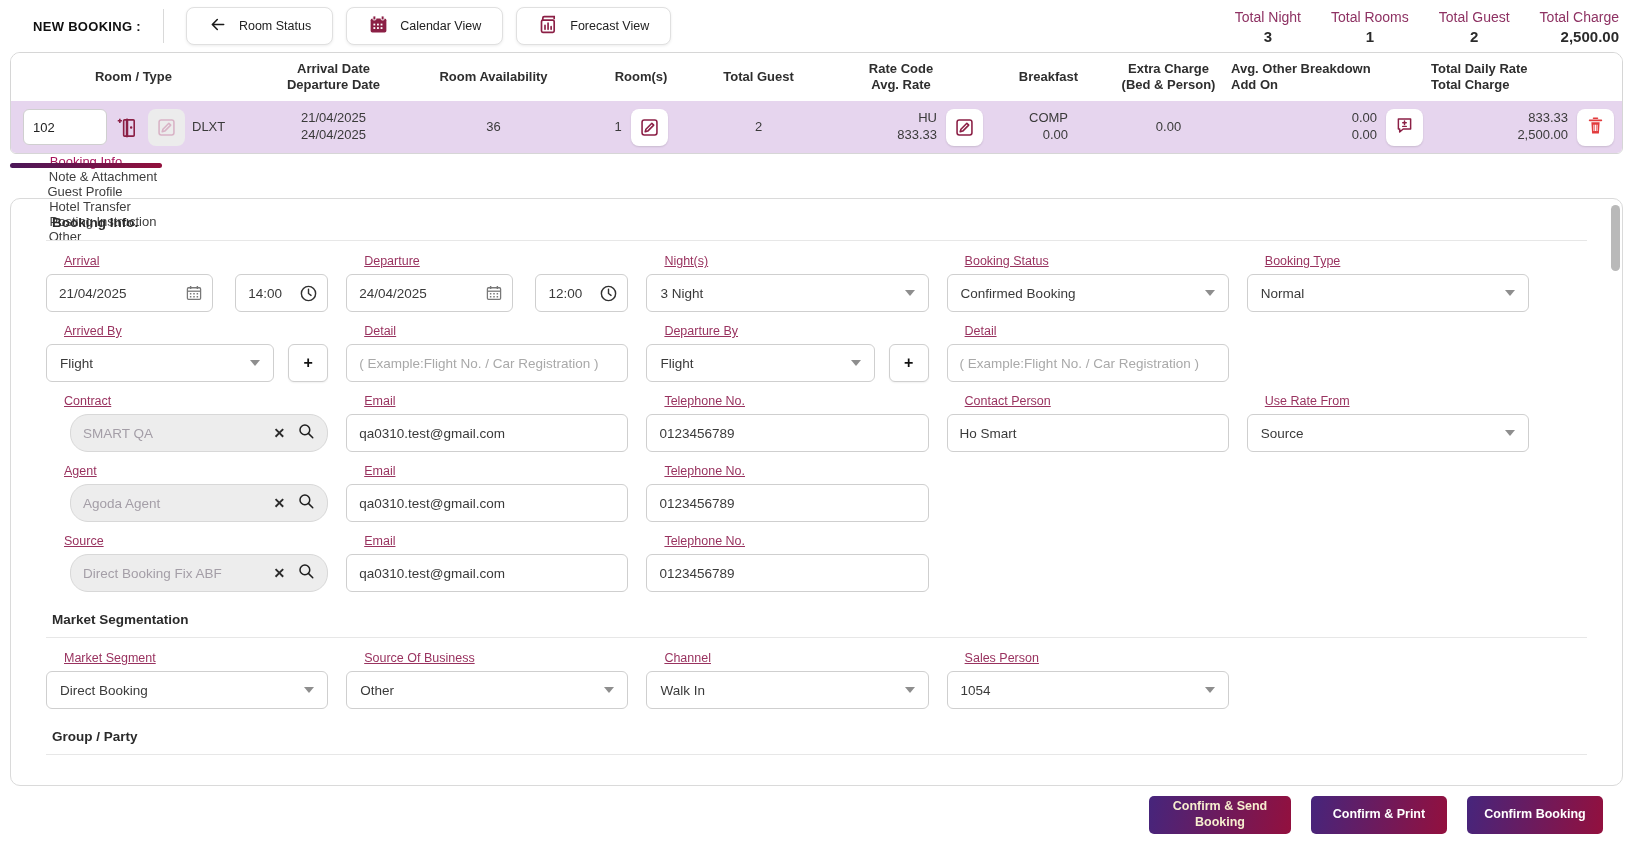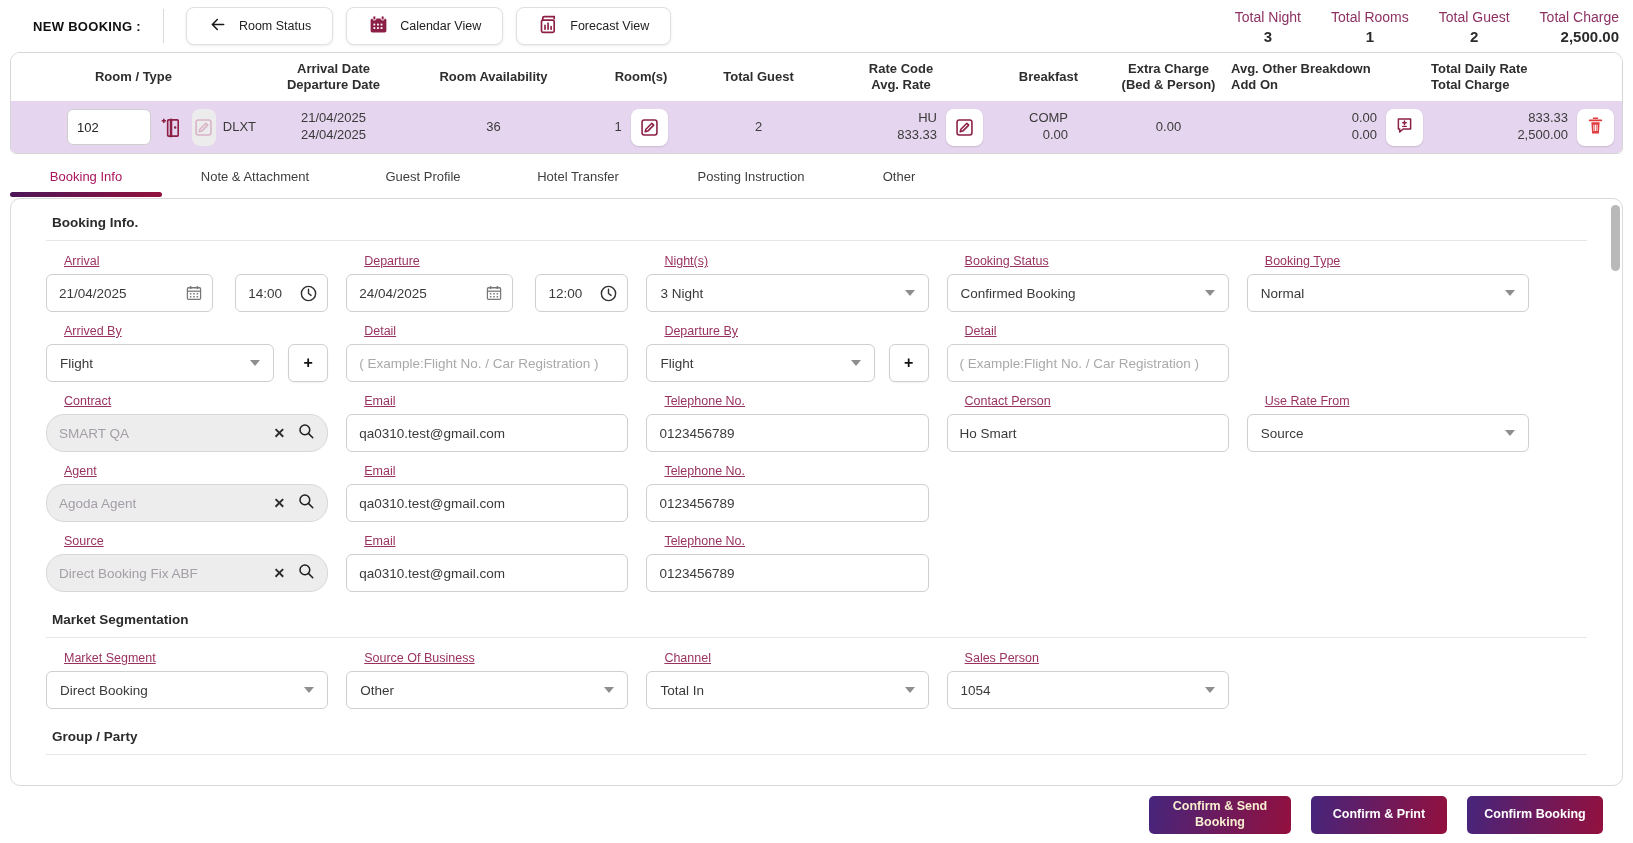--- a/index.html
+++ b/index.html
@@ -23,31 +23,31 @@
   
   .room-table { margin:0 10px; border:1px solid #d6d6d6; border-radius:10px 10px 6px 6px; overflow:hidden; }
   .rt-head { display:flex; align-items:center; background:#fff; height:48px; font-weight:700; font-size:13px; color:#2e2e2e; line-height:1.25; }
   .rt-row  { display:flex; align-items:center; background:#e6d5ee; height:52px; font-size:13px; color:#3a3a3a; line-height:1.3; }
   .hc, .rc { text-align:center; }
   .c1{width:245px;} .c2{width:155px;} .c3{width:165px;} .c4{width:130px;} .c5{width:105px;}
   .c6{width:180px;} .c7{width:115px;} .c8{width:125px;} .c9{width:200px;} .c10{width:191px;}
   .hc.right { text-align:left; }
   .h9 { padding-right:52px; } .h10 { padding-right:56px; }
   .rc1 { display:flex; align-items:center; gap:7px; padding-left:12px; text-align:left; }
-  .room-input { width:84px; height:36px; border:1px solid #cfcfcf; border-radius:6px; padding:0 9px; font-size:13px; color:#222; background:#fff; font-family:inherit;margin-left:44px; }
+  .room-input { width:84px; height:36px; border:1px solid #cfcfcf; border-radius:6px; padding:0 9px; font-size:13px; color:#222; background:#fff; font-family:inherit; }
   .icon-plain { background:none; border:none; cursor:pointer; display:flex; align-items:center; padding:2px; }
   .sq-btn { width:37px; height:37px; border:none; border-radius:8px; background:#fff; display:flex; align-items:center; justify-content:center; cursor:pointer; box-shadow:0 1px 2px rgba(0,0,0,.13); }
   .sq-btn.disabled { background:#ececec; box-shadow:none; cursor:default; }
   .twoline { display:inline-block; }
   .twoline.right { text-align:right; }
   .cell-flex { display:flex; align-items:center; justify-content:center; gap:9px; }
   .cell-flex.end { justify-content:flex-end; padding-right:8px; }
 
   
-  .tabs { display:flex; margin:0 10px; height:44px; }
+  .tabs { display:flex; margin:0 10px; height:44px;flex-direction:column; }
   .tab { position:relative; display:flex; align-items:center; justify-content:center; font-size:13px; color:#3e3e3e; cursor:pointer; }
   .tab.active { color:#a8155b; }
   .tab.active::after { content:""; position:absolute; left:0; right:0; bottom:1px; height:5px; border-radius:3px;
                        background:linear-gradient(90deg,#4b1758,#92103c); }
 
   
   .panel { position:relative; margin:0 10px; height:588px; border:1px solid #dadada; border-radius:10px; padding:16px 35px 8px; overflow:hidden; }
   .scroll-thumb { position:absolute; top:6px; right:2px; width:9px; height:66px; background:#b9b9b9; border-radius:5px; cursor:pointer; }
   .sec-title { font-size:13.5px; font-weight:700; color:#2b2b2b; margin:0 0 10px 6px; }
   .sec-title.gap-top { margin-top:20px; }
@@ -58,21 +58,21 @@
   .grow { flex:1; }
   .iw { position:relative; display:flex; align-items:center; }
   .iw.date { flex:1.8; } .iw.time { flex:1;padding-left:8px; }
   .tin { width:100%; height:38px; border:1px solid #cfcfcf; border-radius:6px; padding:0 12px; font-size:13.5px; color:#3a3a3a; background:#fff; font-family:inherit; }
   .tin.pad-r { padding-right:36px; }
   .tin::placeholder { color:#a9a9a9; }
   .trail-icon { position:absolute; right:10px; display:flex; align-items:center; }
   .selectbox { height:38px; border:1px solid #cfcfcf; border-radius:6px; background:#fff; display:flex; align-items:center; justify-content:space-between; padding:0 13px; font-size:13.5px; color:#3a3a3a; cursor:pointer; }
   .caret { width:0; height:0; border-left:5px solid transparent; border-right:5px solid transparent; border-top:6px solid #8e8e8e; }
   .plus-btn { width:40px; height:38px; border:1px solid #cfcfcf; border-radius:6px; background:#fff; font-size:16px; font-weight:700; color:#111; display:flex; align-items:center; justify-content:center; cursor:pointer; box-shadow:0 1px 2px rgba(0,0,0,.06); font-family:inherit; }
-  .searchbox { height:38px; border:1px solid #d8d8d8; border-radius:18px; background:#ededed; display:flex; align-items:center; gap:12px; padding:0 12px; }
+  .searchbox { height:38px; border:1px solid #d8d8d8; border-radius:18px; background:#ededed; display:flex; align-items:center; gap:12px; padding:0 12px;margin-left:24px; }
   .sb-value { flex:1; font-size:13.5px; color:#a49ea7; white-space:nowrap; overflow:hidden; }
   .clear-x { font-size:14px; font-weight:700; color:#2b2b2b; cursor:pointer; line-height:1; }
 
   
   .footer { display:flex; justify-content:flex-end; gap:20px; padding:10px 30px 0 0; }
   .grad-btn { min-width:136px; height:38px; border:none; border-radius:5px; color:#fff; font-weight:700; font-size:12.5px;
               background:linear-gradient(100deg,#46257c 0%,#93103e 100%); cursor:pointer; display:flex; align-items:center; justify-content:center;
               text-align:center; line-height:1.25; padding:2px 10px; font-family:inherit; }
   .grad-btn.cream { color:#f7eecf; max-width:142px; }
 </style>
@@ -480,21 +480,21 @@
     <div>
       <div class="f-label">Source Of Business</div>
       <div class="selectbox">
           <span>Other</span>
           <span class="caret"></span>
         </div>
     </div>
     <div>
       <div class="f-label">Channel</div>
       <div class="selectbox">
-          <span>Total In</span>
+          <span>Walk In</span>
           <span class="caret"></span>
         </div>
     </div>
     <div>
       <div class="f-label">Sales Person</div>
       <div class="selectbox">
           <span>1054</span>
           <span class="caret"></span>
         </div>
     </div>

